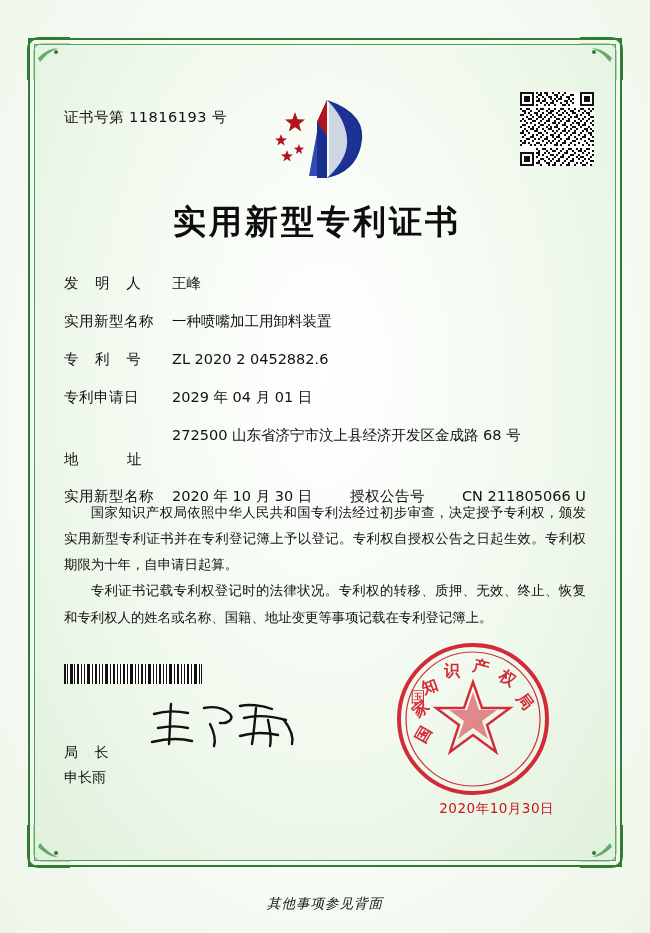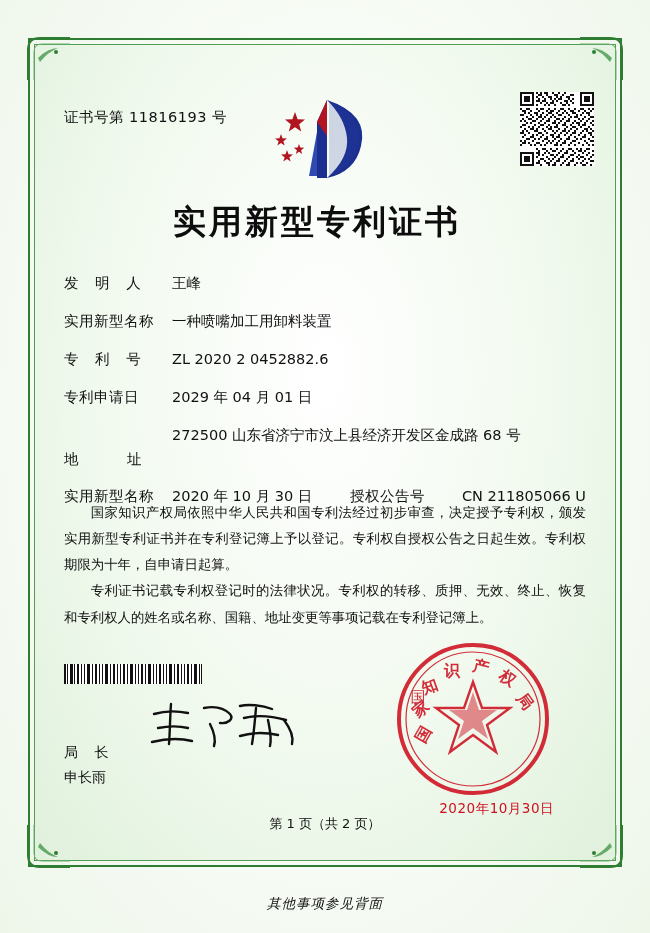--- a/index.html
+++ b/index.html
@@ -694,17 +694,16 @@
             <text transform="translate(78,30) rotate(14)">产</text>
             <text transform="translate(104,38) rotate(34)">权</text>
             <text transform="translate(122,58) rotate(54)">局</text>
           </g>
         </g>
       </svg>
     </div>
 
     <div class="seal-date">2020年10月30日</div>
 
-    <div class="pagenum">第 1 页（共 2 页）</div>
   </div>
 
   <div class="footnote">其他事项参见背面</div>
 </div>
 
 </body></html>

